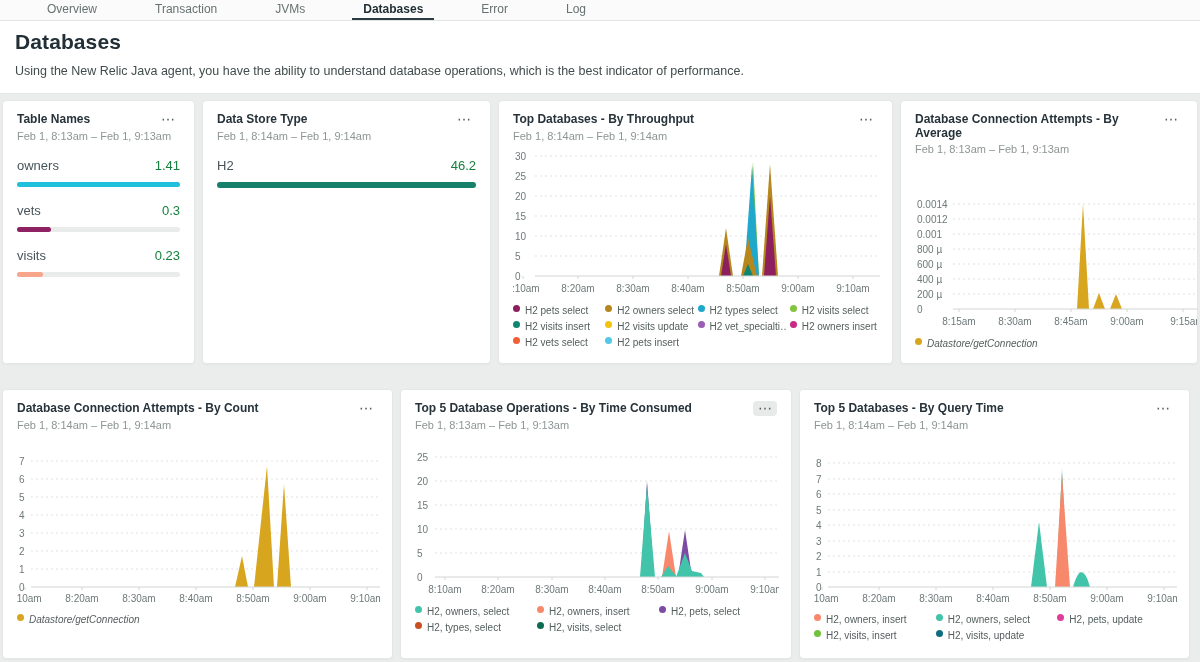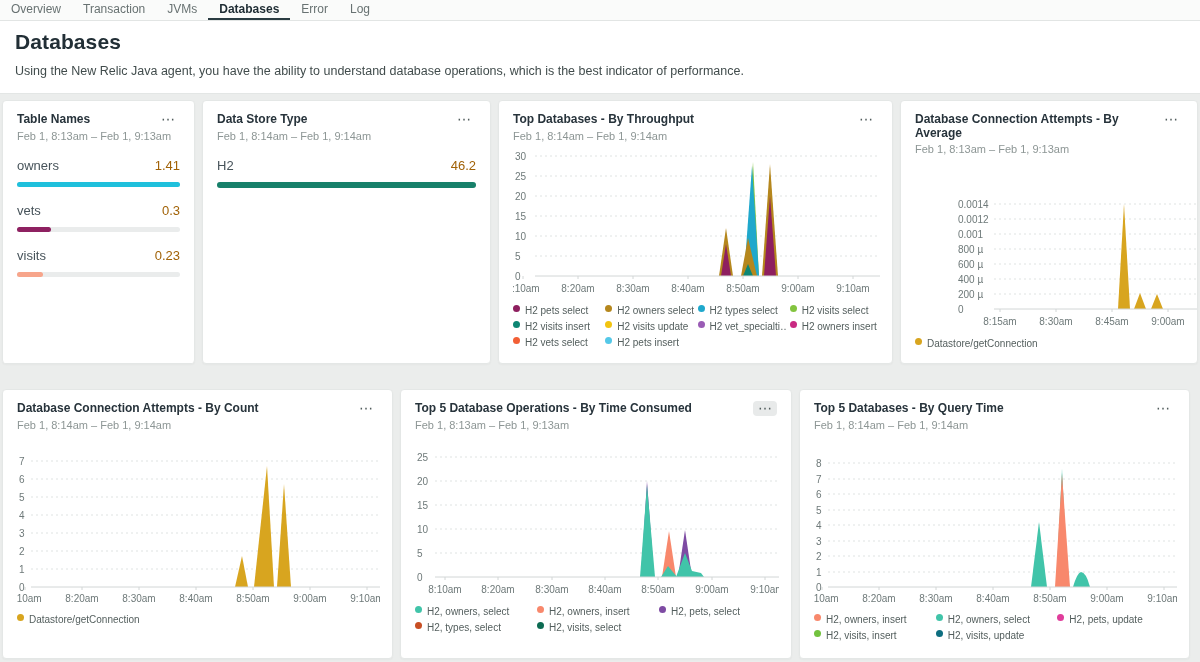--- a/index.html
+++ b/index.html
@@ -5,60 +5,60 @@
   * { box-sizing: border-box; }
   html,body { margin:0; padding:0; }
   body {
     width:1200px; height:662px; overflow:hidden;
     background:#ebedec;
     font-family:"Liberation Sans", sans-serif;
     -webkit-font-smoothing:antialiased;
   }
   
   .nav { display:flex; background:#fafbfa; border-bottom:1px solid #e2e5e4; height:21px; }
-  .tab { font-size:12px; color:#687272; padding:0 11px; line-height:19px; cursor:pointer; border-bottom:2px solid transparent; }
+  .tab { font-size:12px; color:#687272; padding:0 11px; line-height:19px; cursor:pointer; border-bottom:2px solid transparent;margin-left:36px; }
   .tab.active { color:#1e2c33; border-bottom-color:#2a3c42; font-weight:600; }
   
   .pagehead { background:#fff; padding:9px 15px 15px; border-bottom:1px solid #e3e6e5; }
   .pagetitle { font-size:21px; font-weight:700; color:#222f36; margin:0; letter-spacing:.1px; }
   .pagedesc { font-size:12.5px; color:#414c4c; margin-top:10px; }
   
   .dash { padding:6px 2px 0; display:flex; flex-direction:column; gap:25px; }
   .row { display:grid; gap:7px; }
   .row1 { grid-template-columns:193px 289px 395px minmax(0,1fr); height:264px; }
   .row2 { grid-template-columns:391px 392px 391px; height:270px; }
   .panel { background:#fff; border:1px solid #e4e7e6; border-radius:4px; padding:11px 14px; position:relative; overflow:hidden; box-shadow:0 1px 2px rgba(0,0,0,.03); }
   .phead { display:flex; justify-content:space-between; align-items:flex-start; }
   .ptitle { font-size:12px; font-weight:700; color:#27333b; }
   .menu { color:#515c5c; font-size:14px; line-height:9px; cursor:pointer; padding:3px 5px; border-radius:4px; user-select:none; }
   .menu.hovered { background:#e8eaea; }
   .ptime { font-size:11px; color:#8d9695; margin-top:3px; }
   
   .bar-row { margin-top:16px; }
   .bar-line { display:flex; justify-content:space-between; font-size:13px; color:#47535a; }
-  .bar-val { color:#a16207;text-align:right; }
+  .bar-val { color:#15803d;text-align:right; }
   .track { height:5px; background:#eaecec; border-radius:3px; margin-top:9px; }
   .track.thick { height:6px; }
   .fill { height:100%; border-radius:3px; }
   .fade { position:absolute; left:1px; right:1px; bottom:0; height:30px; background:linear-gradient(rgba(255,255,255,0), #fff 85%); pointer-events:none; }
   
   .chart svg { display:block; }
   .yt { font-size:10px; fill:#6e7979; }
   .xt { font-size:10px; fill:#6e7979; text-anchor:middle; }
   .gl { stroke:#dfe3e2; stroke-width:1; stroke-dasharray:2 3; }
   .axis { stroke:#d2d6d6; stroke-width:1; }
   .tick { stroke:#d2d6d6; stroke-width:1; }
   
   .legend { display:grid; margin-top:9px; row-gap:5px; column-gap:4px; font-size:10px; color:#535e5d; }
   .leg4 { grid-template-columns:repeat(4,1fr); }
   .leg3 { grid-template-columns:repeat(3,1fr); }
-  .leg1 { grid-template-columns:1fr; }
+  .leg1 { grid-template-columns:1fr;font-style:italic; }
   .li { display:flex; gap:5px; cursor:pointer; white-space:nowrap; overflow:hidden; }
   .dot { width:7px; height:7px; border-radius:50%; flex:none; }
-  .mt26 { margin-top:26px;margin-left:41px; }
+  .mt26 { margin-top:26px; }
   .mt8 { margin-top:8px;text-align:right; }
 </style>
 </head>
 <body>
 
 <div class="nav">
   <div class="tab">Overview</div>
   <div class="tab">Transaction</div>
   <div class="tab">JVMs</div>
   <div class="tab active">Databases</div>

